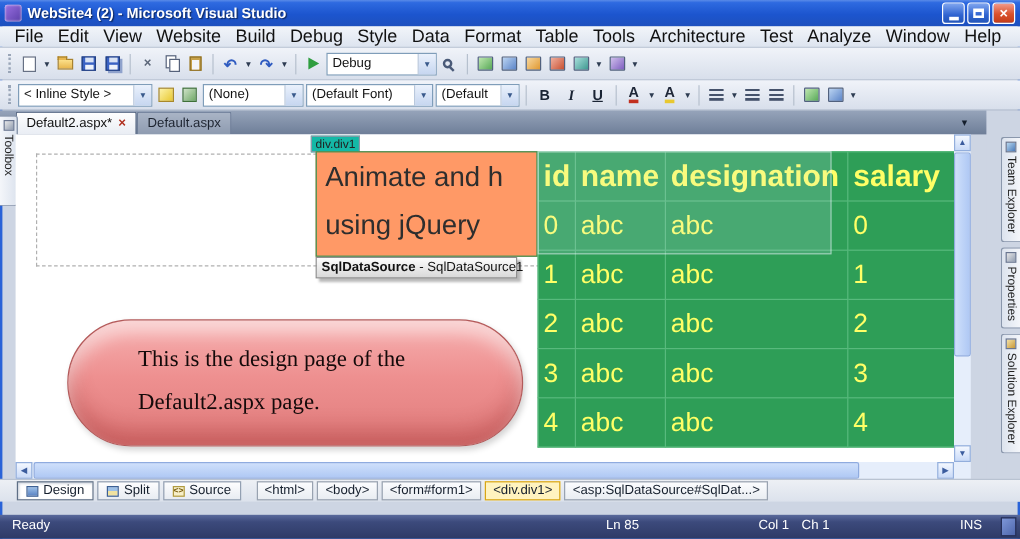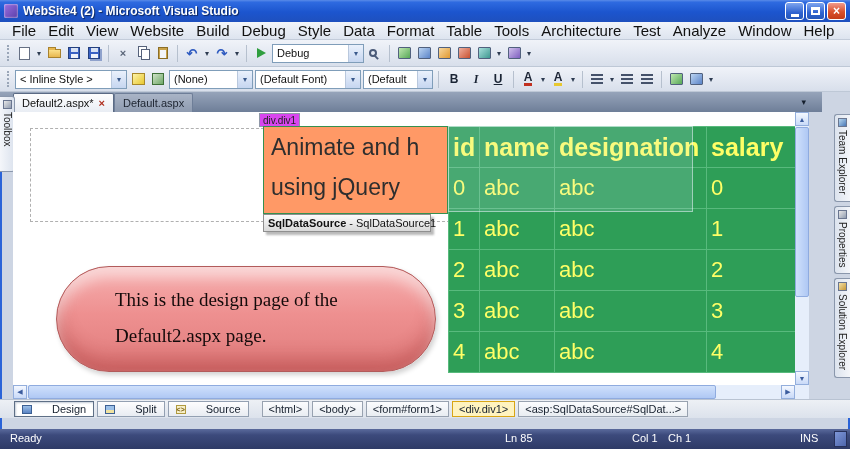--- a/index.html
+++ b/index.html
@@ -95,21 +95,21 @@
   .mini-ic{width:9px;height:9px;border:1px solid #6A7690;}
   .mi-team{background:linear-gradient(135deg,#B8D8F0,#4878B8);}
   .mi-props{background:linear-gradient(135deg,#E8E8E8,#909CB0);}
   .mi-sol{background:linear-gradient(135deg,#F4E2A8,#C89838);}
   .vtext{writing-mode:vertical-rl;font-size:10px;color:#222;white-space:nowrap;}
 
   
   .design{position:absolute;left:13px;top:112px;width:782px;height:273px;background:#fff;overflow:hidden;}
   .div-outline{position:absolute;left:17px;top:16px;width:420px;height:94px;border:1px dashed #B0B0B0;}
   .div-label{position:absolute;left:246px;top:1px;padding:0 3px;height:14px;line-height:13px;font-size:10px;
-    background:#d946ef;border:1px solid #9098A8;color:#222;}
+    background:#14b8a6;border:1px solid #9098A8;color:#222;}
   .banner{position:absolute;left:250px;top:14px;width:185px;height:88px;background:#FF9966;border:1px solid #35904F;}
   .banner-line{position:absolute;left:7px;font-size:23px;color:#2E2E2E;white-space:nowrap;}
   .bl1{top:7px;} .bl2{top:47px;}
   .adorner{position:absolute;left:250px;top:102px;width:168px;height:18px;display:flex;align-items:center;
     padding-left:4px;font-size:11px;color:#111;background:linear-gradient(180deg,#FCFCFC,#D9D9D9);
     border:1px solid #8F8F8F;box-shadow:3px 3px 2px rgba(100,100,100,.45);white-space:pre;}
   .adorner .bold{font-weight:bold;}
   .grid-wrap{position:absolute;left:435px;top:14px;}
   table.grid{border-collapse:collapse;table-layout:fixed;width:347px;background:#2E9E57;}
   .grid th,.grid td{border:1px solid #58BA7D;color:#FFFF66;text-align:left;padding:0 0 0 4px;overflow:hidden;white-space:nowrap;}
@@ -131,21 +131,21 @@
   .sb-up{left:0;top:0;} .sb-down{left:0;bottom:0;} .sb-left{left:0;top:0;} .sb-right{right:0;top:0;}
   .vthumb{position:absolute;left:0;top:15px;width:14px;height:170px;background:linear-gradient(90deg,#CFE0FB,#AFC8F4);
     border:1px solid #8FABDF;border-radius:2px;}
   .hthumb{position:absolute;top:0;left:15px;width:688px;height:14px;background:linear-gradient(180deg,#CFE0FB,#AFC8F4);
     border:1px solid #8FABDF;border-radius:2px;}
   .sb-corner{position:absolute;left:795px;top:385px;width:14px;height:14px;background:#E6EEFB;}
 
   
   .viewbar{position:absolute;left:0;top:399px;width:100%;height:19px;display:flex;align-items:center;gap:3px;
     padding-left:14px;font-size:11px;background:linear-gradient(180deg,#EDF0F5,#DCE2EC);border-top:1px solid #B9C3D2;}
-  .view-btn{display:flex;align-items:center;gap:20px;height:16px;padding:0 7px;color:#16202E;
+  .view-btn{display:flex;align-items:center;gap:4px;height:16px;padding:0 7px;color:#16202E;
     border:1px solid #93A0B2;background:linear-gradient(180deg,#FDFDFE,#E8ECF2);justify-content:center;}
   .view-btn.active{background:#fff;border-color:#5E6F86;box-shadow:inset 1px 1px 2px rgba(90,110,140,.35);}
   .view-ic{width:10px;height:9px;display:flex;align-items:center;justify-content:center;}
   .ic-design{background:linear-gradient(180deg,#9CC0E8,#5B84C4);border:1px solid #3C6094;}
   .ic-split{background:linear-gradient(180deg,#9CC0E8 0 50%,#F0E2A0 50% 100%);border:1px solid #3C6094;}
   .ic-source{background:#F7EFC8;border:1px solid #B09A40;color:#7A5E10;font-size:7px;font-weight:bold;}
   .crumb{height:16px;display:flex;align-items:center;padding:0 6px;color:#16202E;
     border:1px solid #98A2B0;background:linear-gradient(180deg,#FBFCFE,#E9EDF2);white-space:nowrap;}
   .crumb.first{margin-left:10px;}
   .crumb.active{background:#FFF3BF;border-color:#D8A516;}

